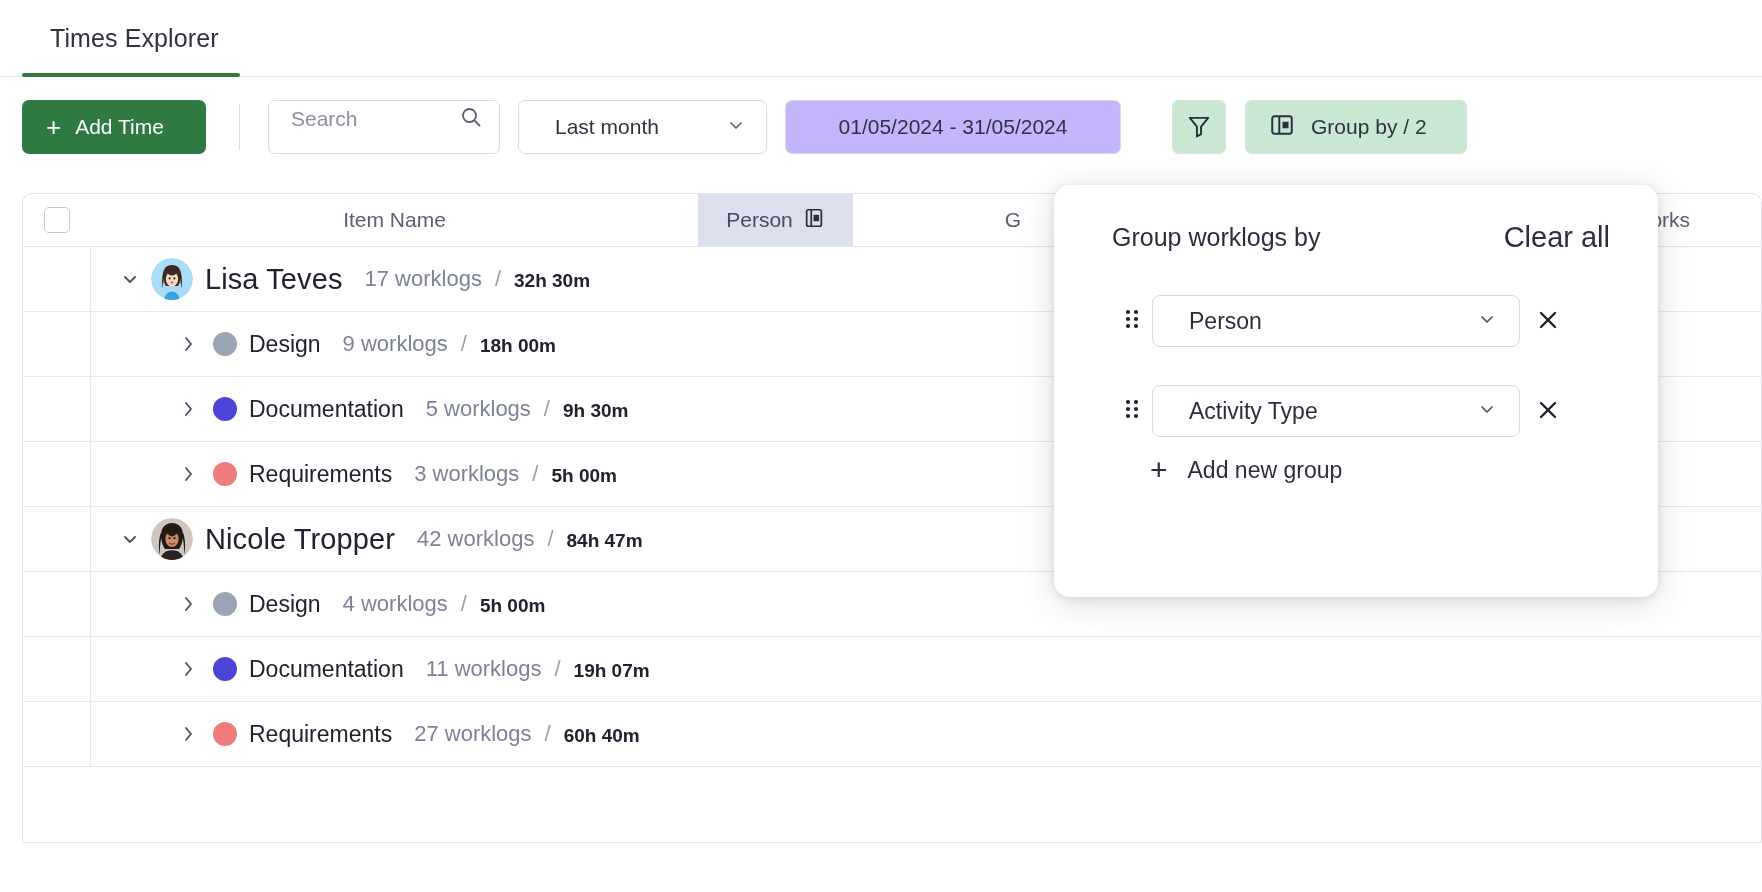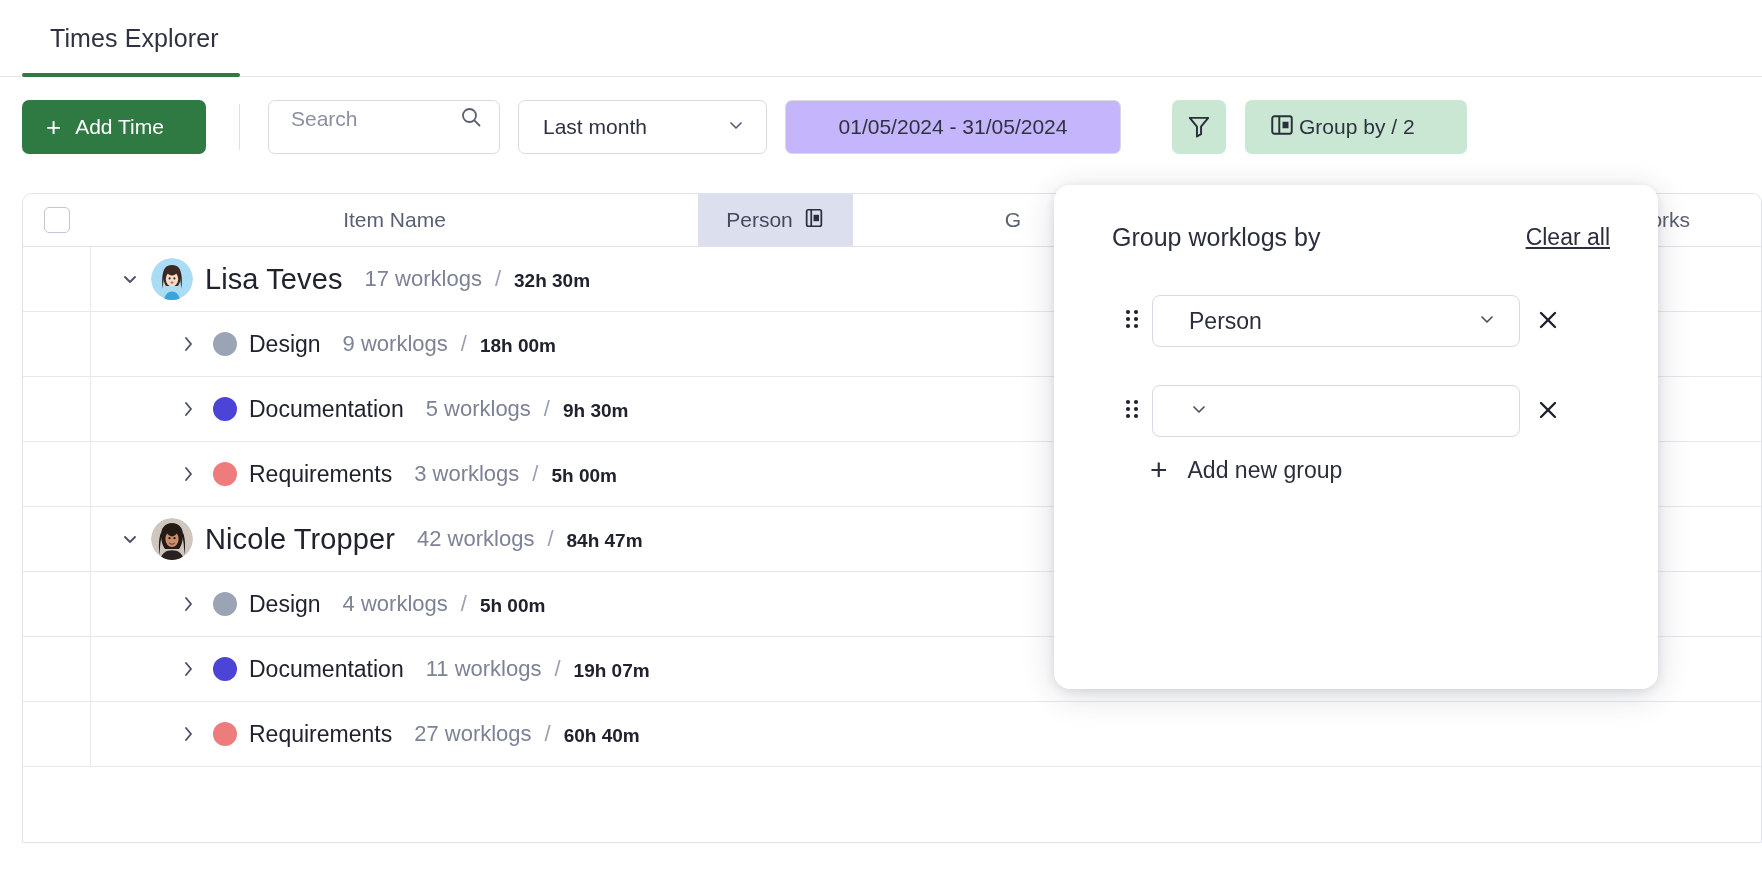--- a/index.html
+++ b/index.html
@@ -54,21 +54,21 @@
     border: 1px solid #d7dae4; border-radius: 7px; background: #fff;
     display: flex; align-items: center; padding: 0 16px 17px 22px;
     cursor: text;
   }
   .search-box .ph { flex: 1; font-size: 21px; color: #8b8fa3; }
   .search-box svg { flex: none; }
 
   .select-month {
     position: absolute; left: 518px; top: 23px; width: 249px; height: 54px;
     border: 1px solid #d7dae4; border-radius: 7px; background: #fff;
-    display: flex; align-items: center; padding: 0 20px 0 24px;
+    display: flex; align-items: center; padding: 0 20px 0 36px;
     font-size: 21px; color: #2f3240; cursor: pointer;
   }
   .select-month .val { flex: 1; }
 
   .daterange {
     position: absolute; left: 785px; top: 23px; width: 336px; height: 54px;
     border: 1px solid #d7dae4; border-radius: 7px; background: #c4b5fd;
     display: flex; align-items: center; justify-content: center;
     font-size: 21px; color: #2f3240; cursor: pointer;
   }
@@ -76,21 +76,21 @@
   .icon-btn-filter {
     position: absolute; left: 1172px; top: 23px; width: 54px; height: 54px;
     background: #c9e7d2; border-radius: 7px;
     display: flex; align-items: center; justify-content: center;
     cursor: pointer; border: none;
   }
 
   .btn-groupby {
     position: absolute; left: 1245px; top: 23px; width: 222px; height: 54px;
     background: #c9e7d2; border-radius: 7px; border: none;
-    display: flex; align-items: center; gap: 4px; padding-left: 24px;
+    display: flex; align-items: center; gap: 16px; padding-left: 24px;
     font-size: 21px; color: #2f3240; cursor: pointer;
     font-family: "Liberation Sans", sans-serif;
   }
 
   
   .table {
     position: absolute; left: 22px; top: 193px;
     width: 1740px; height: 650px;
     border: 1px solid #e0e3ec; border-top-left-radius: 10px; border-top-right-radius: 10px;
     background: #fff; overflow: hidden;
@@ -141,31 +141,31 @@
   .name-person { font-size: 29px; color: #20232e; letter-spacing: .1px; white-space: nowrap; }
   .name-activity { font-size: 23px; color: #20232e; white-space: nowrap; }
   .meta { display: flex; align-items: flex-end; gap: 13px; margin-left: 22px; white-space: nowrap; }
   .meta .wl { font-size: 22px; color: #7d8296; }
   .meta .sl { font-size: 22px; color: #9aa0b2; }
   .meta .dur { font-size: 19px; color: #20232e; font-weight: 700; }
 
   
   .popup {
     position: absolute; left: 1054px; top: 185px;
-    width: 604px; height: 504px;
+    width: 604px; height: 412px;
     background: #fff; border-radius: 16px;
     box-shadow: 0 6px 34px rgba(30,35,60,.16), 0 2px 8px rgba(30,35,60,.10);
     z-index: 50;
   }
   .popup-head {
     position: absolute; left: 0; top: 0; width: 100%; height: 105px;
     display: flex; align-items: center; padding: 0 48px 0 58px;
   }
   .popup-title { flex: 1; font-size: 25px; color: #2b2e3c; }
-  .clear-all { font-size: 23px; color: #2b2e3c; cursor: pointer; text-decoration: underline; }
+  .clear-all { font-size: 29px; color: #2b2e3c; cursor: pointer; }
 
   .group-row {
     position: absolute; left: 58px; width: 500px; height: 56px;
     display: flex; align-items: center; gap: 0;
   }
   .grip { width: 40px; display: flex; align-items: center; justify-content: center; cursor: grab; flex: none; }
   .gselect {
     width: 368px; height: 52px; border: 1px solid #d7dae4; border-radius: 8px;
     display: flex; align-items: center; padding: 0 22px 0 36px;
     font-size: 23px; color: #2b2e3c; background: #fff; cursor: pointer;
@@ -498,20 +498,21 @@
             <circle cx="5" cy="5" r="2.1"></circle>
               <circle cx="13" cy="5" r="2.1"></circle>
             <circle cx="5" cy="12" r="2.1"></circle>
               <circle cx="13" cy="12" r="2.1"></circle>
             <circle cx="5" cy="19" r="2.1"></circle>
               <circle cx="13" cy="19" r="2.1"></circle>
           </g>
         </svg>
       </span>
       <div class="gselect">
+        <span class="gval">Activity Type</span>
         <span>
           <svg width="20" height="20" viewBox="0 0 20 20" fill="none" stroke="#4d5266" stroke-width="1.7" stroke-linecap="round" stroke-linejoin="round">
               <polyline points="5,8 10,13 15,8"></polyline>
             </svg>
         </span>
       </div>
       <button class="gremove">
         <span>
           <svg width="24" height="24" viewBox="0 0 24 24" stroke="#1f222e" stroke-width="2.4" stroke-linecap="round">
               <line x1="5" y1="5" x2="19" y2="19"></line>

